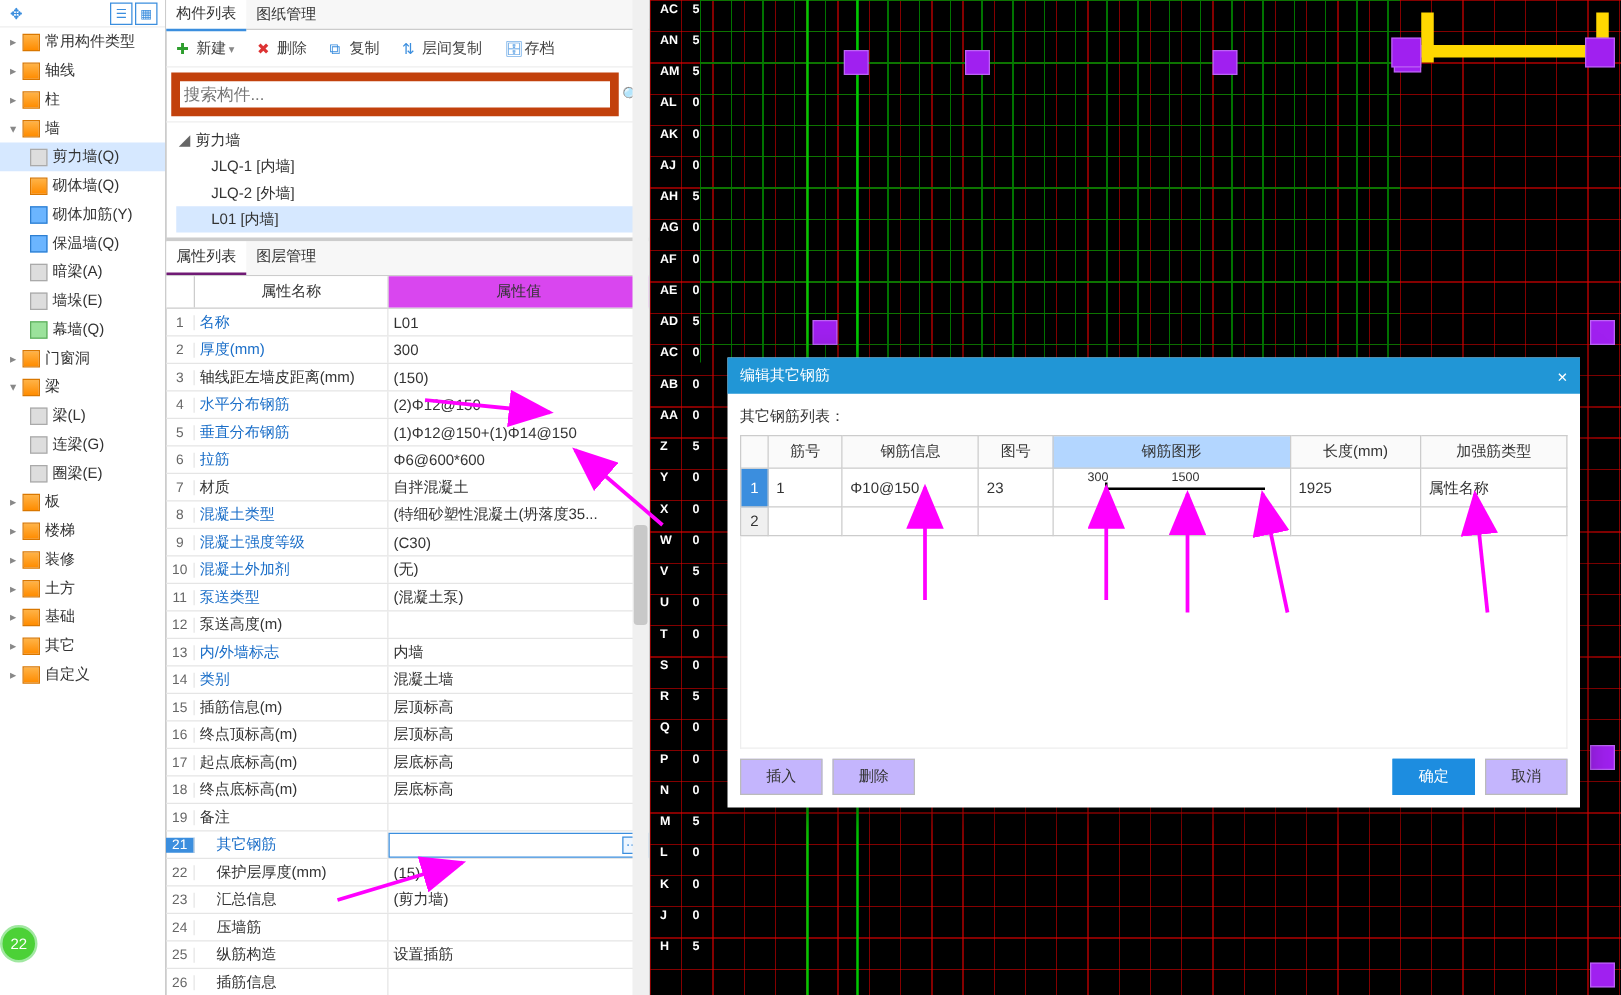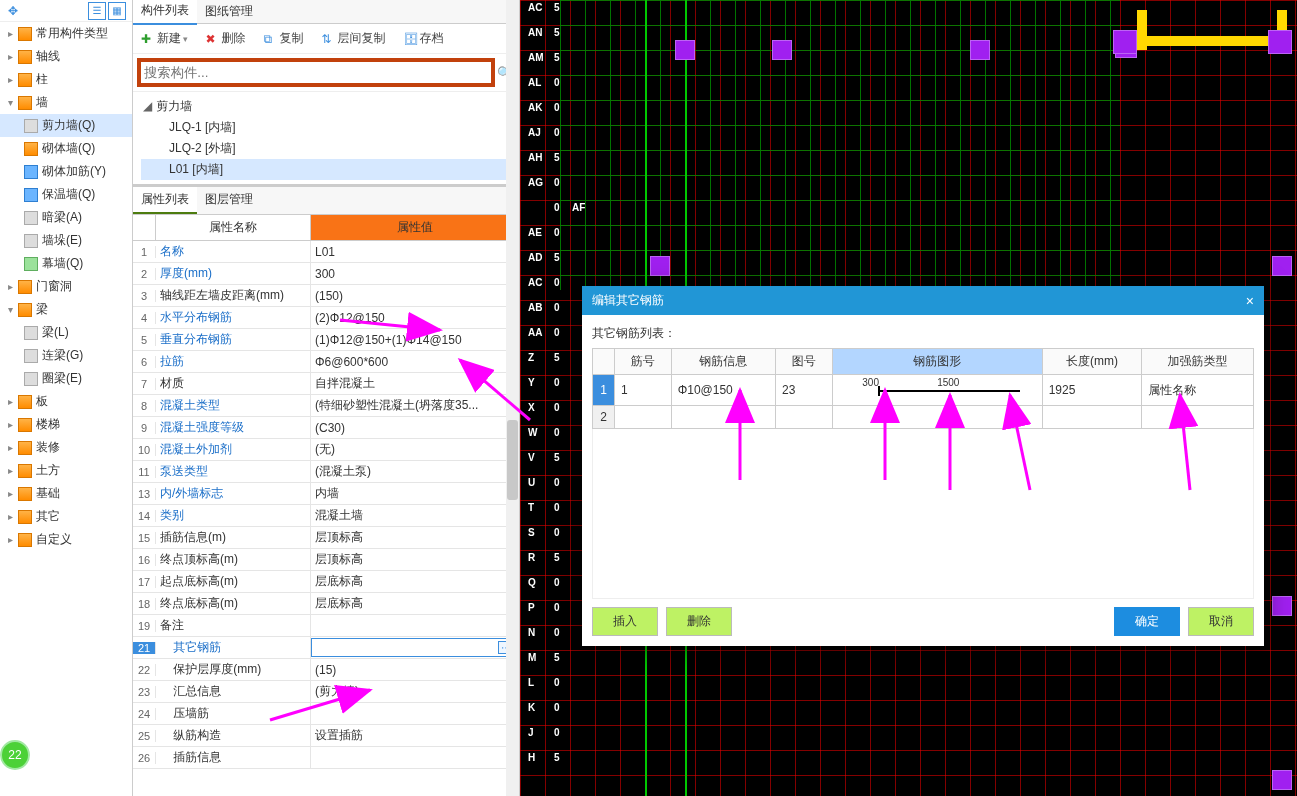--- a/index.html
+++ b/index.html
@@ -23,38 +23,38 @@
 
 .mid-panel { position: absolute; left: 133px; top: 0; width: 387px; height: 796px; background: #fff; border-right: 1px solid #ccc; display:flex; flex-direction:column; }
 .tabbar { display:flex; align-items:center; border-bottom:1px solid #ccc; height:24px; background:#f7f7f7;}
 .tabbar .tab { padding:4px 8px; cursor:pointer;}
 .tabbar .tab.active { background:#fff; border-bottom:2px solid #3b8ede; color:#333;}
 .tabbar .close { margin-left:auto; padding:0 6px; color:#666; cursor:pointer;}
 .mid-toolbar { display:flex; align-items:center; padding:4px; gap:10px; border-bottom:1px solid #eee;}
 .mid-btn { display:flex; align-items:center; gap:2px; color:#444; cursor:pointer; padding:2px 4px;}
 .mid-btn .bi { width:14px; height:14px; display:inline-block;}
 .search-row { padding:4px; display:flex; align-items:center; border-bottom:1px solid #eee;}
-.search-row input { flex:1; border:4px solid #c2410c; padding:3px; color:#15803d;}
+.search-row input { flex:1; border:7px solid #c2410c; padding:3px; color:#15803d;}
 .search-row .sico { width:20px; text-align:center; color:#888;}
 .comp-tree { padding:4px 8px;}
 .comp-tree .nd { padding:2px 0 2px 12px; cursor:pointer;}
 .comp-tree .nd.l0 { padding-left:2px;}
 .comp-tree .nd.l1 { padding-left:28px;}
 .comp-tree .nd.sel { background:#d6e8ff;}
 .comp-tree .tri { display:inline-block; width:10px; color:#666;}
 
 
 .prop-section { flex:1; display:flex; flex-direction:column; border-top:3px solid #ccc; overflow:hidden;}
 .prop-tabs { display:flex; border-bottom:1px solid #ccc; background:#f7f7f7;}
 .prop-tabs .pt { padding:4px 8px; cursor:pointer;}
-.prop-tabs .pt.active { background:#fff; border-bottom:2px solid #4d7c0f;}
+.prop-tabs .pt.active { background:#fff; border-bottom:2px solid #701a75;}
 .prop-head { display:flex; background:#fff; border-bottom:1px solid #ccc;}
 .prop-head .c1 { width:23px; border-right:1px solid #ccc;}
 .prop-head .c2 { width:155px; text-align:center; padding:4px; border-right:1px solid #ccc;}
-.prop-head .c3 { flex:1; text-align:center; padding:4px; background:#f97316;}
+.prop-head .c3 { flex:1; text-align:center; padding:4px; background:#d946ef;}
 .prop-body { flex:1; overflow-y:auto;}
 .prow { display:flex; border-bottom:1px solid #e5e5e5; min-height:21px; align-items:center;}
 .prow .pn { width:23px; text-align:center; color:#666; border-right:1px solid #e5e5e5; font-size:11px;}
 .prow .pk { width:155px; padding:2px 4px; border-right:1px solid #e5e5e5; color:#333;}
 .prow .pk.link { color:#1a6ec8;}
 .prow .pv { flex:1; padding:2px 4px;}
 .prow.selrow .pn { background:#3b8ede; color:#fff;}
 .prow.selrow .pv { border:1px solid #3b8ede;}
 .prow .exp-pm { display:inline-block; width:12px; height:12px; border:1px solid #888; text-align:center; line-height:10px; margin-right:4px; font-size:10px;}
 .prow .dots { float:right; color:#3b8ede; border:1px solid #3b8ede; padding:0 2px; font-size:10px; background:#eef6ff;}
@@ -85,21 +85,21 @@
 .rebar-table th { background:#fafafa; font-weight:normal;}
 .rebar-table th.sel { background:#b3d6ff;}
 .rebar-table td.rownum { background:#f0f0f0; width:22px;}
 .rebar-table td.rownum.sel { background:#3b8ede; color:#fff;}
 .rebar-shape { position:relative; height:22px;}
 .rebar-shape .bar { position:absolute; left:20%; right:8%; top:50%; height:2px; background:#000;}
 .rebar-shape .hook { position:absolute; left:20%; top:30%; width:2px; height:10px; background:#000;}
 .rebar-shape .dim { position:absolute; font-size:10px;}
 .dlg-space { height:170px; border:1px solid #eee; border-top:none; margin-bottom:8px;}
 .dlg-btnrow { display:flex; gap:8px;}
-.dlg-btnrow .btn { border:1px solid #bbb; background:#bef264; padding:5px 20px; cursor:pointer;}
+.dlg-btnrow .btn { border:1px solid #bbb; background:#c4b5fd; padding:5px 20px; cursor:pointer;}
 .dlg-btnrow .spacer { flex:1;}
 .dlg-btnrow .btn.primary { background:#1d8de0; color:#fff; border-color:#1d8de0;}
 
 
 .arrow { position:absolute; pointer-events:none;}
 .arrow line { stroke:#ff00ff; stroke-width:3;}
 .arrow polygon { fill:#ff00ff;}
 
 .badge22 { position:absolute; left:0; top:740px; width:30px; height:30px; border-radius:50%; background:#4cd137; color:#fff; display:flex; align-items:center; justify-content:center; font-size:12px; border:2px solid #a1e8a1;}
 .scroll-mid { position:absolute; right:0; top:0; width:13px; height:100%; background:#f0f0f0;}
@@ -322,20 +322,25 @@
         </div>
         <div class="prow">
           <div class="pn">10</div>
           <div class="pk link">混凝土外加剂</div>
           <div class="pv">(无)</div>
         </div>
         <div class="prow">
           <div class="pn">11</div>
           <div class="pk link">泵送类型</div>
           <div class="pv">(混凝土泵)</div>
+        </div>
+        <div class="prow">
+          <div class="pn">12</div>
+          <div class="pk">泵送高度(m)</div>
+          <div class="pv"></div>
         </div>
         <div class="prow">
           <div class="pn">13</div>
           <div class="pk link">内/外墙标志</div>
           <div class="pv">内墙</div>
         </div>
         <div class="prow">
           <div class="pn">14</div>
           <div class="pk link">类别</div>
           <div class="pv">混凝土墙</div>
@@ -437,21 +442,21 @@
       <div class="cad-axis-label" style="top: 77px; left: 6px;">AL</div>
       <div class="cad-axis-label" style="top: 77px; left: 32px;">0</div>
       <div class="cad-axis-label" style="top: 102px; left: 6px;">AK</div>
       <div class="cad-axis-label" style="top: 102px; left: 32px;">0</div>
       <div class="cad-axis-label" style="top: 127px; left: 6px;">AJ</div>
       <div class="cad-axis-label" style="top: 127px; left: 32px;">0</div>
       <div class="cad-axis-label" style="top: 152px; left: 6px;">AH</div>
       <div class="cad-axis-label" style="top: 152px; left: 32px;">5</div>
       <div class="cad-axis-label" style="top: 177px; left: 6px;">AG</div>
       <div class="cad-axis-label" style="top: 177px; left: 32px;">0</div>
-      <div class="cad-axis-label" style="top: 202px; left: 6px; margin-left: 44px;">AF</div>
+      <div class="cad-axis-label" style="top: 202px; left: 6px;">AF</div>
       <div class="cad-axis-label" style="top: 202px; left: 32px;">0</div>
       <div class="cad-axis-label" style="top: 227px; left: 6px;">AE</div>
       <div class="cad-axis-label" style="top: 227px; left: 32px;">0</div>
       <div class="cad-axis-label" style="top: 252px; left: 6px;">AD</div>
       <div class="cad-axis-label" style="top: 252px; left: 32px;">5</div>
       <div class="cad-axis-label" style="top: 277px; left: 6px;">AC</div>
       <div class="cad-axis-label" style="top: 277px; left: 32px;">0</div>
       <div class="cad-axis-label" style="top: 302px; left: 6px;">AB</div>
       <div class="cad-axis-label" style="top: 302px; left: 32px;">0</div>
       <div class="cad-axis-label" style="top: 327px; left: 6px;">AA</div>
@@ -500,21 +505,21 @@
   </div>
   <div class="dlg-body">
     <div class="dlg-sub">其它钢筋列表：</div>
     <table class="rebar-table">
       <tbody>
           <tr>
         <th style="width:22px"></th>
         <th>筋号</th>
         <th>钢筋信息</th>
         <th>图号</th>
-        <th class="sel" style="width:210px">钢筋图形</th>
+        <th class="sel" style="width:190px">钢筋图形</th>
         <th>长度(mm)</th>
         <th>加强筋类型</th>
       </tr>
       <tr>
         <td class="rownum sel">1</td>
         <td style="text-align:left">1</td>
         <td style="text-align:left">Φ10@150</td>
         <td style="text-align:left">23</td>
         <td>
           <div class="rebar-shape">

